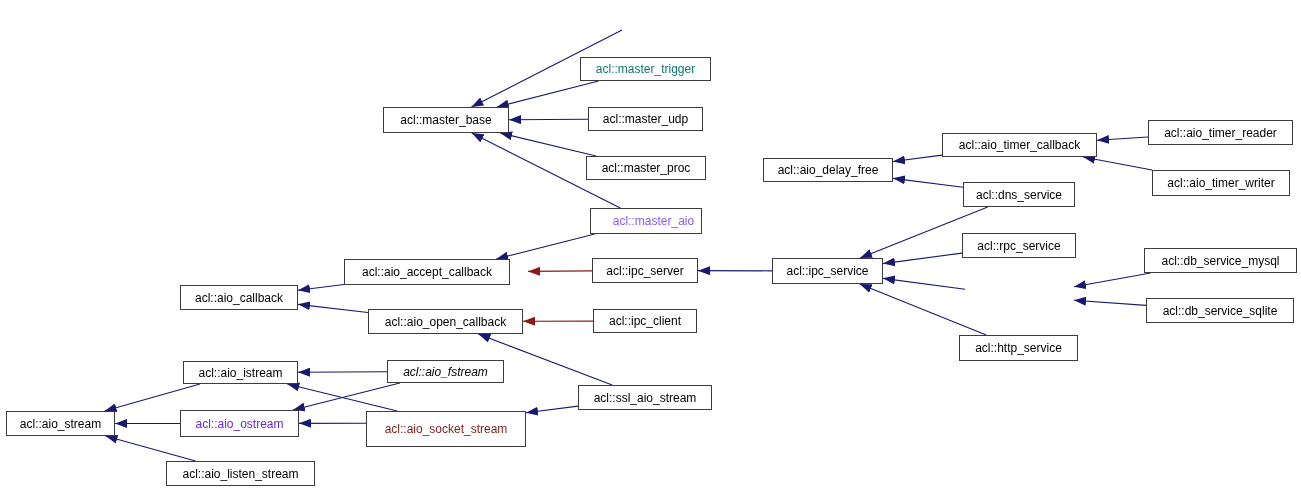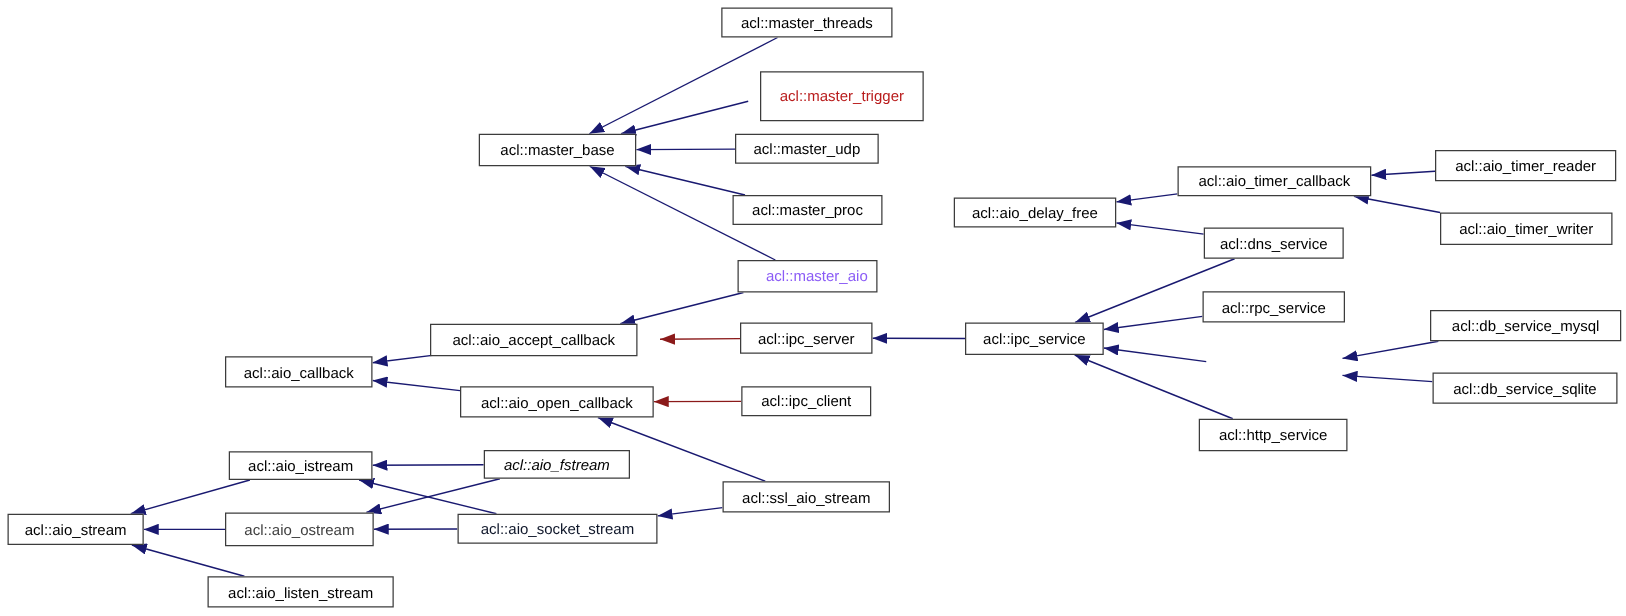--- a/index.html
+++ b/index.html
@@ -71,22 +71,21 @@
       <line x1="578" y1="406.0854271356784" x2="526" y2="412.74874371859295" stroke="#191970" marker-end="url(#arrow-public)"></line>
       <line x1="387" y1="371.78536585365856" x2="298" y2="372.219512195122" stroke="#191970" marker-end="url(#arrow-public)"></line>
       <line x1="399.9423076923077" y1="383" x2="292.9807692307692" y2="410" stroke="#191970" marker-end="url(#arrow-public)"></line>
       <line x1="397.16831683168317" y1="411" x2="287.2970297029703" y2="384" stroke="#191970" marker-end="url(#arrow-public)"></line>
       <line x1="366" y1="423.19370460048424" x2="299" y2="423.35593220338984" stroke="#191970" marker-end="url(#arrow-public)"></line>
       <line x1="199.91176470588235" y1="384" x2="104.61764705882354" y2="411" stroke="#191970" marker-end="url(#arrow-public)"></line>
       <line x1="180" y1="423.5" x2="115" y2="423.5" stroke="#191970" marker-end="url(#arrow-public)"></line>
       <line x1="195.5" y1="461" x2="105.5" y2="436" stroke="#191970" marker-end="url(#arrow-public)"></line>
     </svg>
   <div id="nodes">
-      <div class="node" style="left: 577px; top: 6px; width: 137px; height: 24px; border-color: rgb(60, 60, 60); background: rgb(255, 255, 255); color: rgb(0, 0, 0);">acl::master_threads</div>
-      <div class="node" style="left: 608px; top: 57px; width: 131px; height: 40px; border-color: rgb(60, 60, 60); background: rgb(255, 255, 255); color: #b91c1c;">acl::master_trigger</div>
+      <div class="node" style="left: 580px; top: 57px; width: 131px; height: 24px; border-color: rgb(60, 60, 60); background: rgb(255, 255, 255); color: #0f766e;">acl::master_trigger</div>
       <div class="node" style="left: 588px; top: 107px; width: 115px; height: 24px; border-color: rgb(60, 60, 60); background: rgb(255, 255, 255); color: rgb(0, 0, 0);">acl::master_udp</div>
       <div class="node" style="left: 586px; top: 156px; width: 120px; height: 24px; border-color: rgb(60, 60, 60); background: rgb(255, 255, 255); color: rgb(0, 0, 0);">acl::master_proc</div>
       <div class="node" style="left: 383px; top: 107px; width: 126px; height: 26px; border-color: rgb(60, 60, 60); background: rgb(255, 255, 255); color: rgb(0, 0, 0);">acl::master_base</div>
       <div class="node" style="left: 590px; top: 208px; width: 112px; height: 26px; border-color: rgb(60, 60, 60); background: rgb(255, 255, 255); color: #8b5cf6; padding-left: 15px;">acl::master_aio</div>
       <div class="node" style="left: 344px; top: 259px; width: 166px; height: 26px; border-color: rgb(60, 60, 60); background: rgb(255, 255, 255); color: rgb(0, 0, 0);">acl::aio_accept_callback</div>
       <div class="node" style="left: 180px; top: 285px; width: 118px; height: 25px; border-color: rgb(60, 60, 60); background: rgb(255, 255, 255); color: rgb(0, 0, 0);">acl::aio_callback</div>
       <div class="node" style="left: 368px; top: 309px; width: 155px; height: 25px; border-color: rgb(60, 60, 60); background: rgb(255, 255, 255); color: rgb(0, 0, 0);">acl::aio_open_callback</div>
       <div class="node" style="left: 592px; top: 258px; width: 106px; height: 25px; border-color: rgb(60, 60, 60); background: rgb(255, 255, 255); color: rgb(0, 0, 0);">acl::ipc_server</div>
       <div class="node" style="left: 593px; top: 309px; width: 104px; height: 24px; border-color: rgb(60, 60, 60); background: rgb(255, 255, 255); color: rgb(0, 0, 0);">acl::ipc_client</div>
       <div class="node" style="left: 772px; top: 258px; width: 111px; height: 26px; border-color: rgb(60, 60, 60); background: rgb(255, 255, 255); color: rgb(0, 0, 0);">acl::ipc_service</div>
@@ -94,19 +93,19 @@
       <div class="node" style="left: 942px; top: 133px; width: 155px; height: 24px; border-color: rgb(60, 60, 60); background: rgb(255, 255, 255); color: rgb(0, 0, 0);">acl::aio_timer_callback</div>
       <div class="node" style="left: 1148px; top: 120px; width: 145px; height: 25px; border-color: rgb(60, 60, 60); background: rgb(255, 255, 255); color: rgb(0, 0, 0);">acl::aio_timer_reader</div>
       <div class="node" style="left: 1152px; top: 170px; width: 138px; height: 26px; border-color: rgb(60, 60, 60); background: rgb(255, 255, 255); color: rgb(0, 0, 0);">acl::aio_timer_writer</div>
       <div class="node" style="left: 963px; top: 182px; width: 112px; height: 25px; border-color: rgb(60, 60, 60); background: rgb(255, 255, 255); color: rgb(0, 0, 0);">acl::dns_service</div>
       <div class="node" style="left: 962px; top: 233px; width: 114px; height: 25px; border-color: rgb(60, 60, 60); background: rgb(255, 255, 255); color: rgb(0, 0, 0);">acl::rpc_service</div>
       <div class="node" style="left: 1144px; top: 248px; width: 153px; height: 25px; border-color: rgb(60, 60, 60); background: rgb(255, 255, 255); color: rgb(0, 0, 0);">acl::db_service_mysql</div>
       <div class="node" style="left: 1146px; top: 298px; width: 148px; height: 25px; border-color: rgb(60, 60, 60); background: rgb(255, 255, 255); color: rgb(0, 0, 0);">acl::db_service_sqlite</div>
       <div class="node" style="left: 959px; top: 335px; width: 119px; height: 26px; border-color: rgb(60, 60, 60); background: rgb(255, 255, 255); color: rgb(0, 0, 0);">acl::http_service</div>
       <div class="node" style="left: 183px; top: 361px; width: 115px; height: 23px; border-color: rgb(60, 60, 60); background: rgb(255, 255, 255); color: rgb(0, 0, 0);">acl::aio_istream</div>
       <div class="node" style="left: 6px; top: 411px; width: 109px; height: 25px; border-color: rgb(60, 60, 60); background: rgb(255, 255, 255); color: rgb(0, 0, 0);">acl::aio_stream</div>
-      <div class="node" style="left: 180px; top: 410px; width: 119px; height: 27px; border-color: rgb(60, 60, 60); background: rgb(255, 255, 255); color: #404040;">acl::aio_ostream</div>
+      <div class="node" style="left: 180px; top: 410px; width: 119px; height: 27px; border-color: rgb(60, 60, 60); background: rgb(255, 255, 255); color: #6d28d9;">acl::aio_ostream</div>
       <div class="node" style="left: 166px; top: 461px; width: 149px; height: 25px; border-color: rgb(60, 60, 60); background: rgb(255, 255, 255); color: rgb(0, 0, 0);">acl::aio_listen_stream</div>
       <div class="node" style="left: 387px; top: 360px; width: 117px; height: 23px; border-color: rgb(60, 60, 60); background: rgb(255, 255, 255); color: rgb(0, 0, 0); font-style: italic;">acl::aio_fstream</div>
-      <div class="node" style="left: 366px; top: 411px; width: 160px; height: 24px; border-color: rgb(60, 60, 60); background: rgb(255, 255, 255); color: #0f172a;">acl::aio_socket_stream</div>
+      <div class="node" style="left: 366px; top: 411px; width: 160px; height: 36px; border-color: rgb(60, 60, 60); background: rgb(255, 255, 255); color: #7f1d1d;">acl::aio_socket_stream</div>
       <div class="node" style="left: 578px; top: 385px; width: 134px; height: 25px; border-color: rgb(60, 60, 60); background: rgb(255, 255, 255); color: rgb(0, 0, 0);">acl::ssl_aio_stream</div>
     </div>
 </div>
 
 </body></html>

